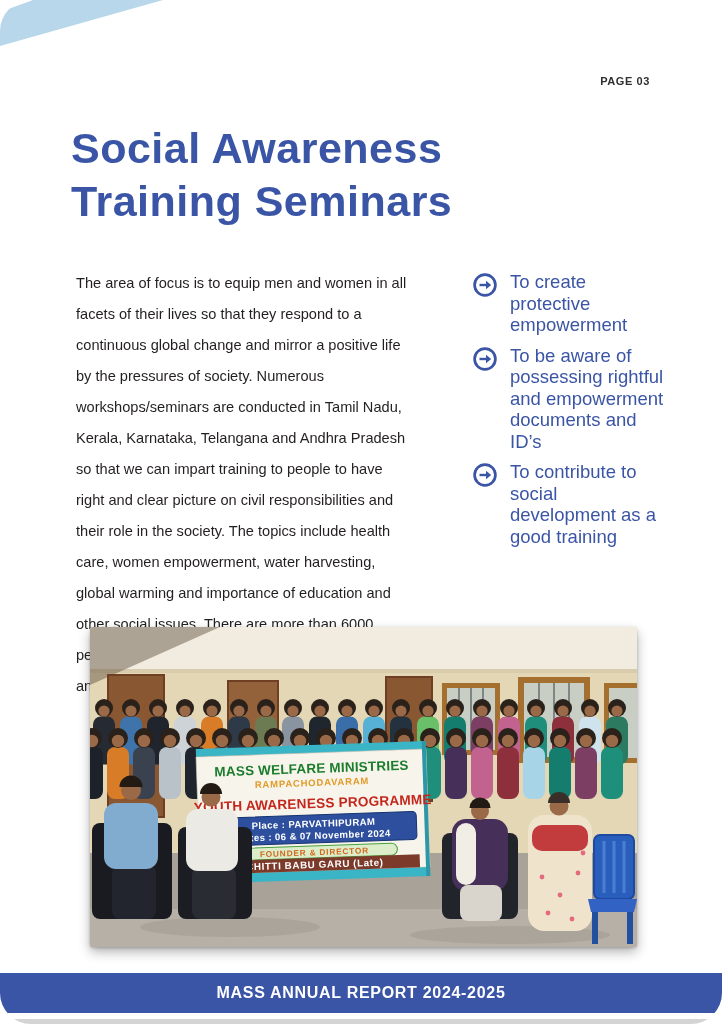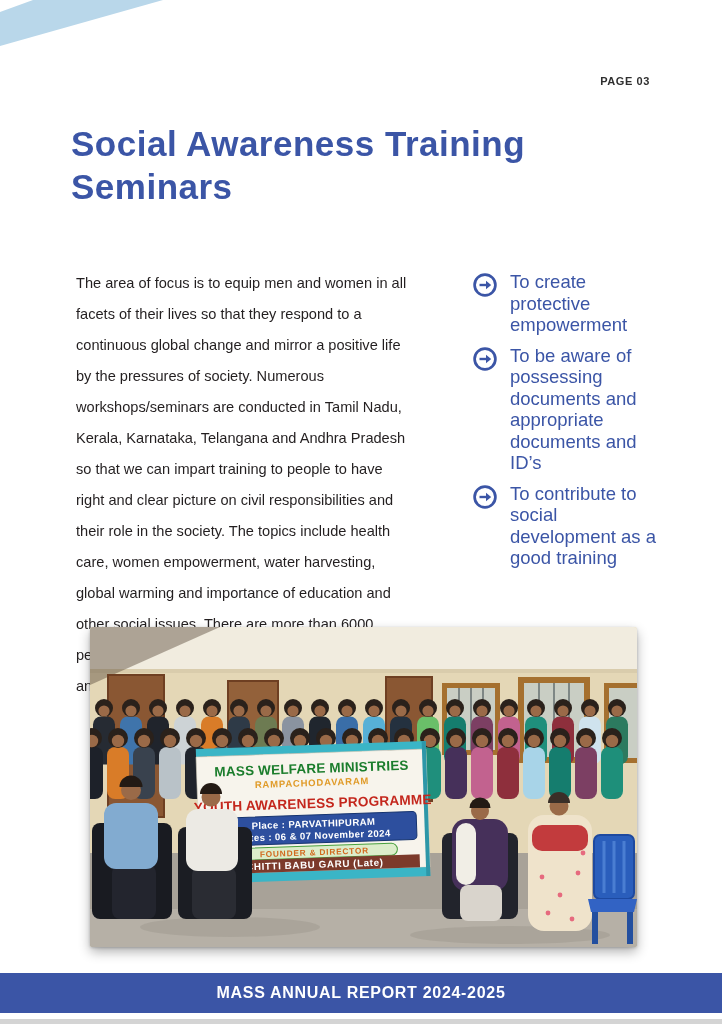--- a/index.html
+++ b/index.html
@@ -1,22 +1,22 @@
 <!DOCTYPE html>
 <html><head>
 <meta charset="utf-8">
 <style>
   html,body{margin:0;padding:0;background:#fff;}
   .page{position:relative;width:722px;height:1024px;background:#ffffff;overflow:hidden;
-        font-family:"Liberation Sans",sans-serif;}
+        font-family:"Liberation Sans",sans-serif;border-radius:31px;}
   .corner-accent{position:absolute;left:0;top:0;width:170px;height:50px;}
   .page-number{position:absolute;top:75px;right:72px;font-size:11px;font-weight:bold;
         letter-spacing:.6px;color:#2f2f2f;}
   .page-title{position:absolute;left:71px;top:122px;width:490px;margin:0;
-        font-size:35px;line-height:1.24;font-weight:bold;letter-spacing:.5px;color:#3b55a6;}
+        font-size:43px;line-height:1.24;font-weight:bold;letter-spacing:.5px;color:#3b55a6;}
   .body-text{position:absolute;left:76px;top:268px;width:338px;margin:0;
         font-size:14.6px;line-height:31px;color:#231f20;}
   .bullet-list{position:absolute;left:472px;top:271px;width:210px;}
   .bullet-item{display:flex;align-items:flex-start;margin-bottom:9px;}
   .bullet-icon{flex:0 0 26px;margin-right:12px;margin-top:1px;}
   .bullet-label{width:158px;font-size:18.5px;line-height:21.5px;color:#3b55a6;}
   .photo{position:absolute;left:90px;top:627px;width:547px;height:320px;border-radius:3px;
         overflow:hidden;box-shadow:0 5px 12px rgba(0,0,0,.30),0 1px 3px rgba(0,0,0,.2);}
   .photo svg{display:block;}
   .footer-bar{position:absolute;left:0;top:973px;width:722px;height:40px;background:#3b55a6;
@@ -48,21 +48,21 @@
         <polygon points="14,8.8 19.2,13 14,17.2" fill="#3b55a6"></polygon>
       </svg>
       <span class="bullet-label">To create protective empowerment</span>
     </div>
     <div class="bullet-item">
       <svg class="bullet-icon" width="26" height="26" viewBox="0 0 26 26">
         <circle cx="13" cy="13" r="10.4" fill="none" stroke="#3b55a6" stroke-width="2.7"></circle>
         <line x1="7.5" y1="13" x2="15" y2="13" stroke="#3b55a6" stroke-width="2.4"></line>
         <polygon points="14,8.8 19.2,13 14,17.2" fill="#3b55a6"></polygon>
       </svg>
-      <span class="bullet-label">To be aware of possessing documents and appropriate documents and ID’s</span>
+      <span class="bullet-label">To be aware of possessing rightful and empowerment documents and ID’s</span>
     </div>
     <div class="bullet-item">
       <svg class="bullet-icon" width="26" height="26" viewBox="0 0 26 26">
         <circle cx="13" cy="13" r="10.4" fill="none" stroke="#3b55a6" stroke-width="2.7"></circle>
         <line x1="7.5" y1="13" x2="15" y2="13" stroke="#3b55a6" stroke-width="2.4"></line>
         <polygon points="14,8.8 19.2,13 14,17.2" fill="#3b55a6"></polygon>
       </svg>
       <span class="bullet-label">To contribute to social development as a good training</span>
     </div>
   </div>

